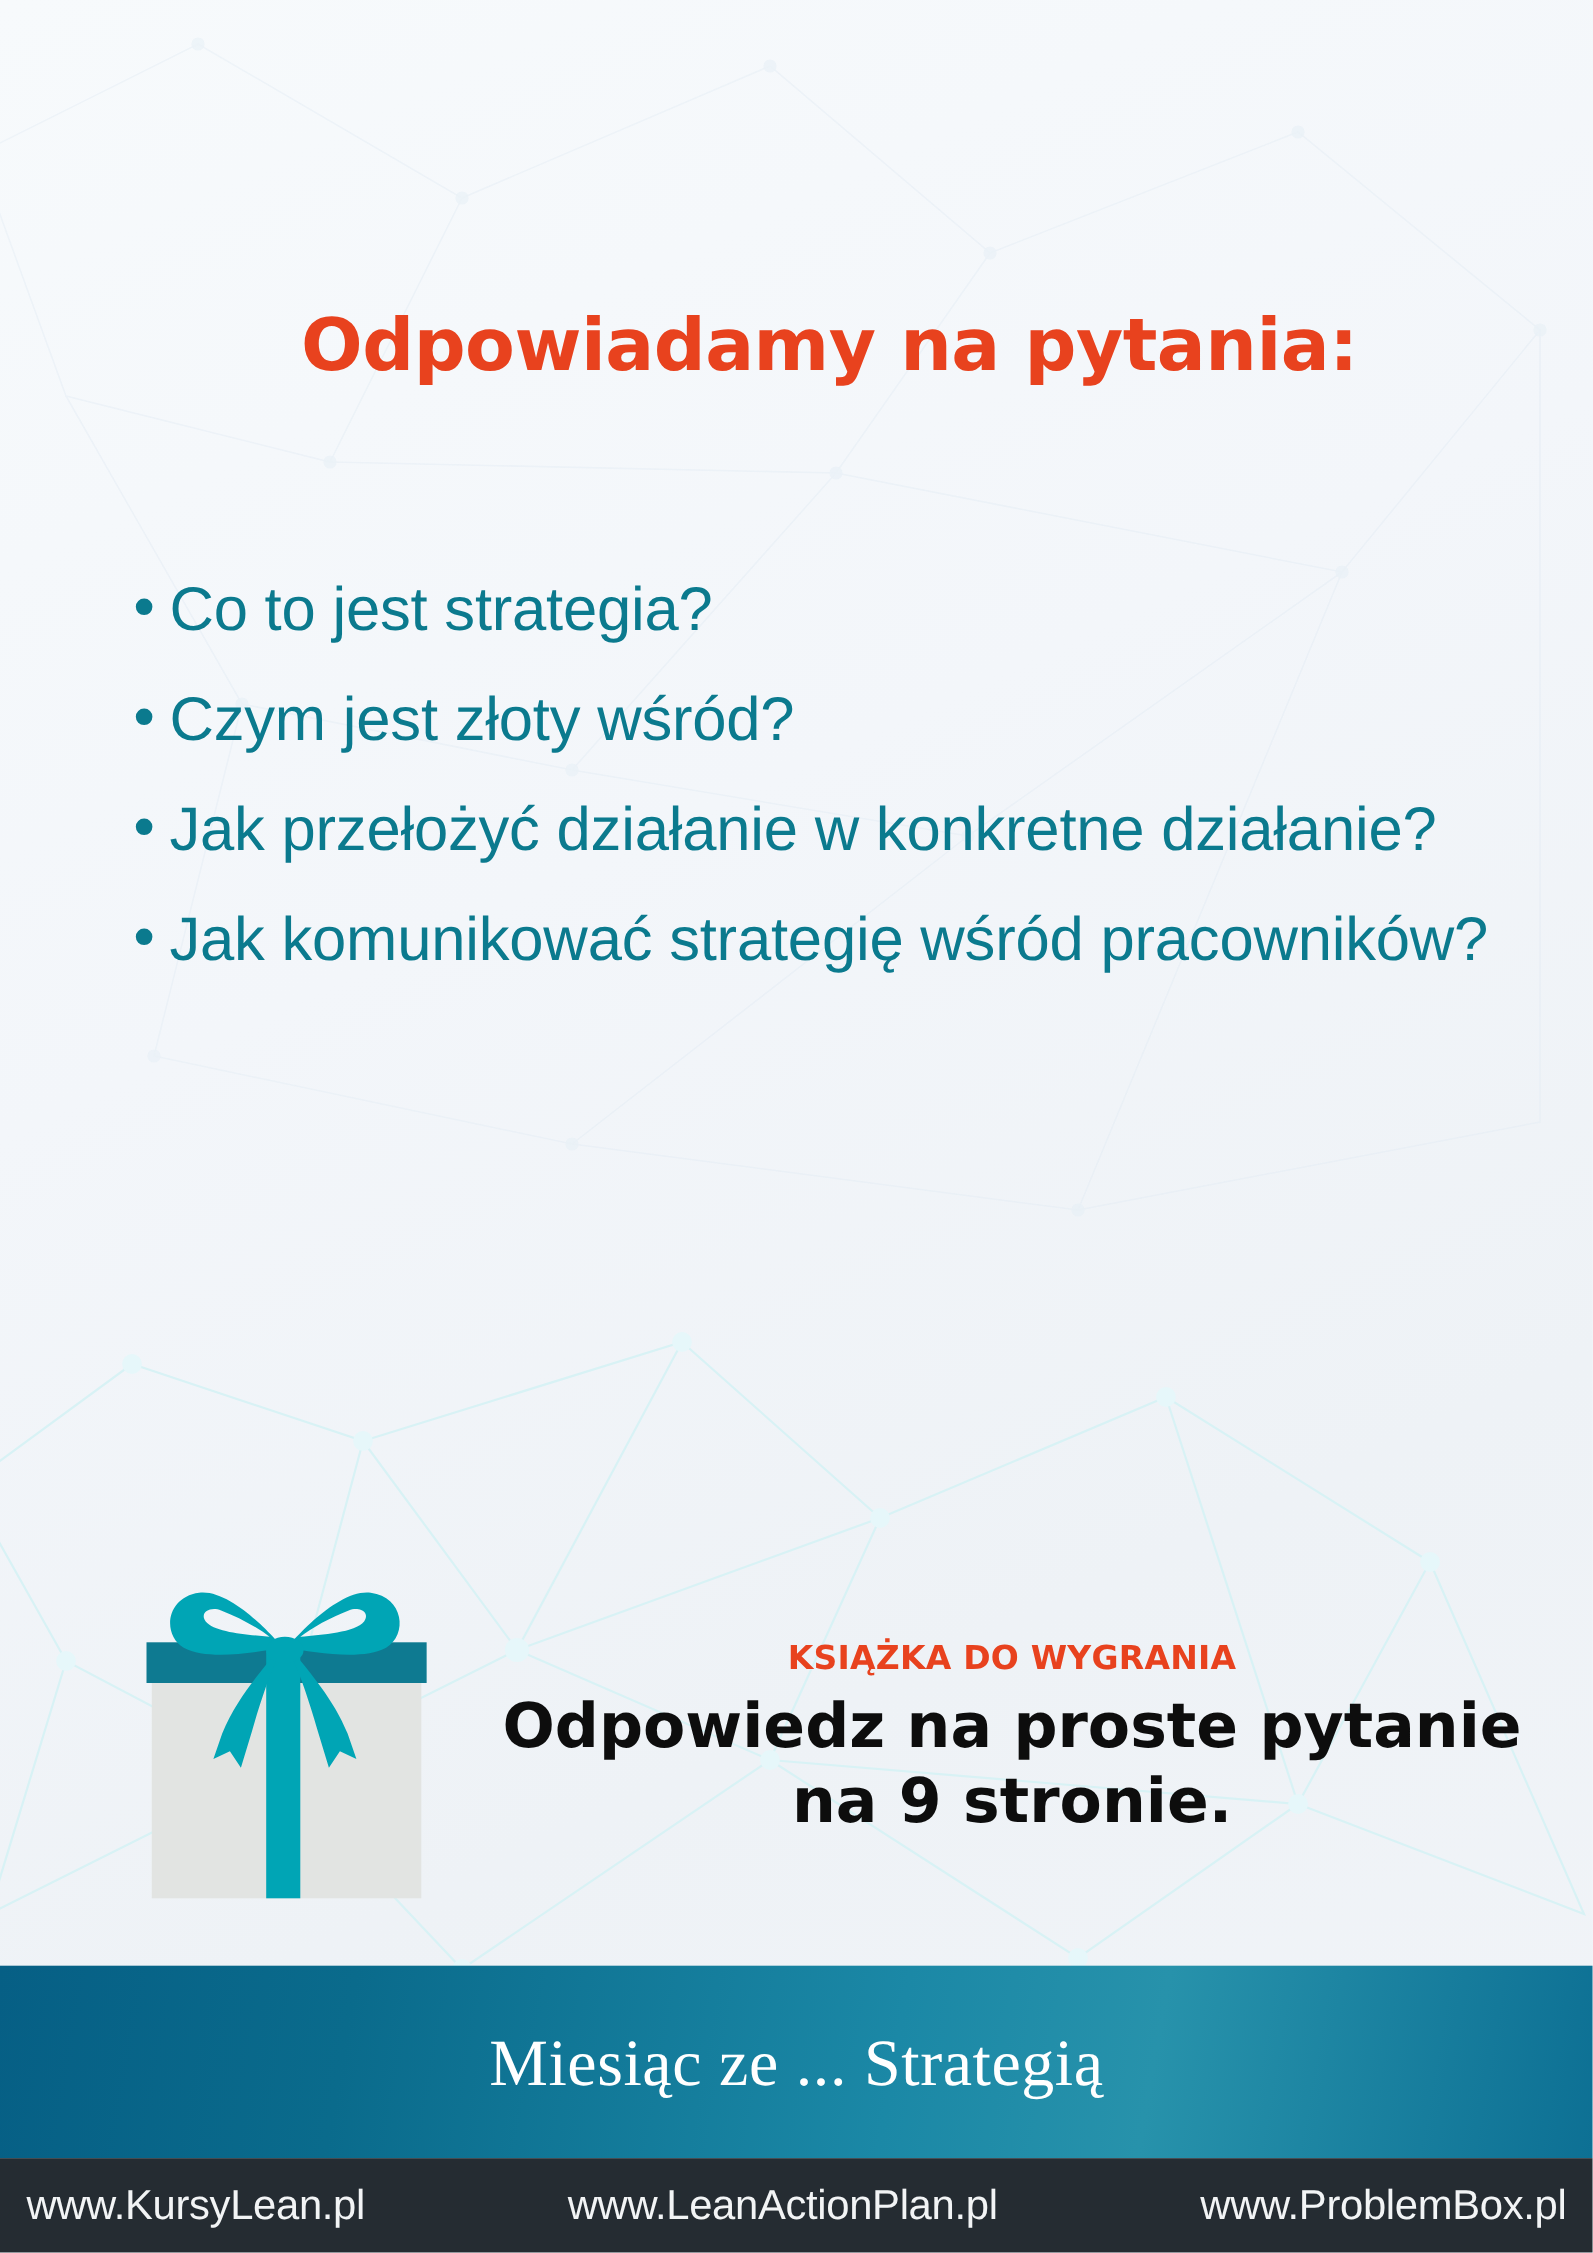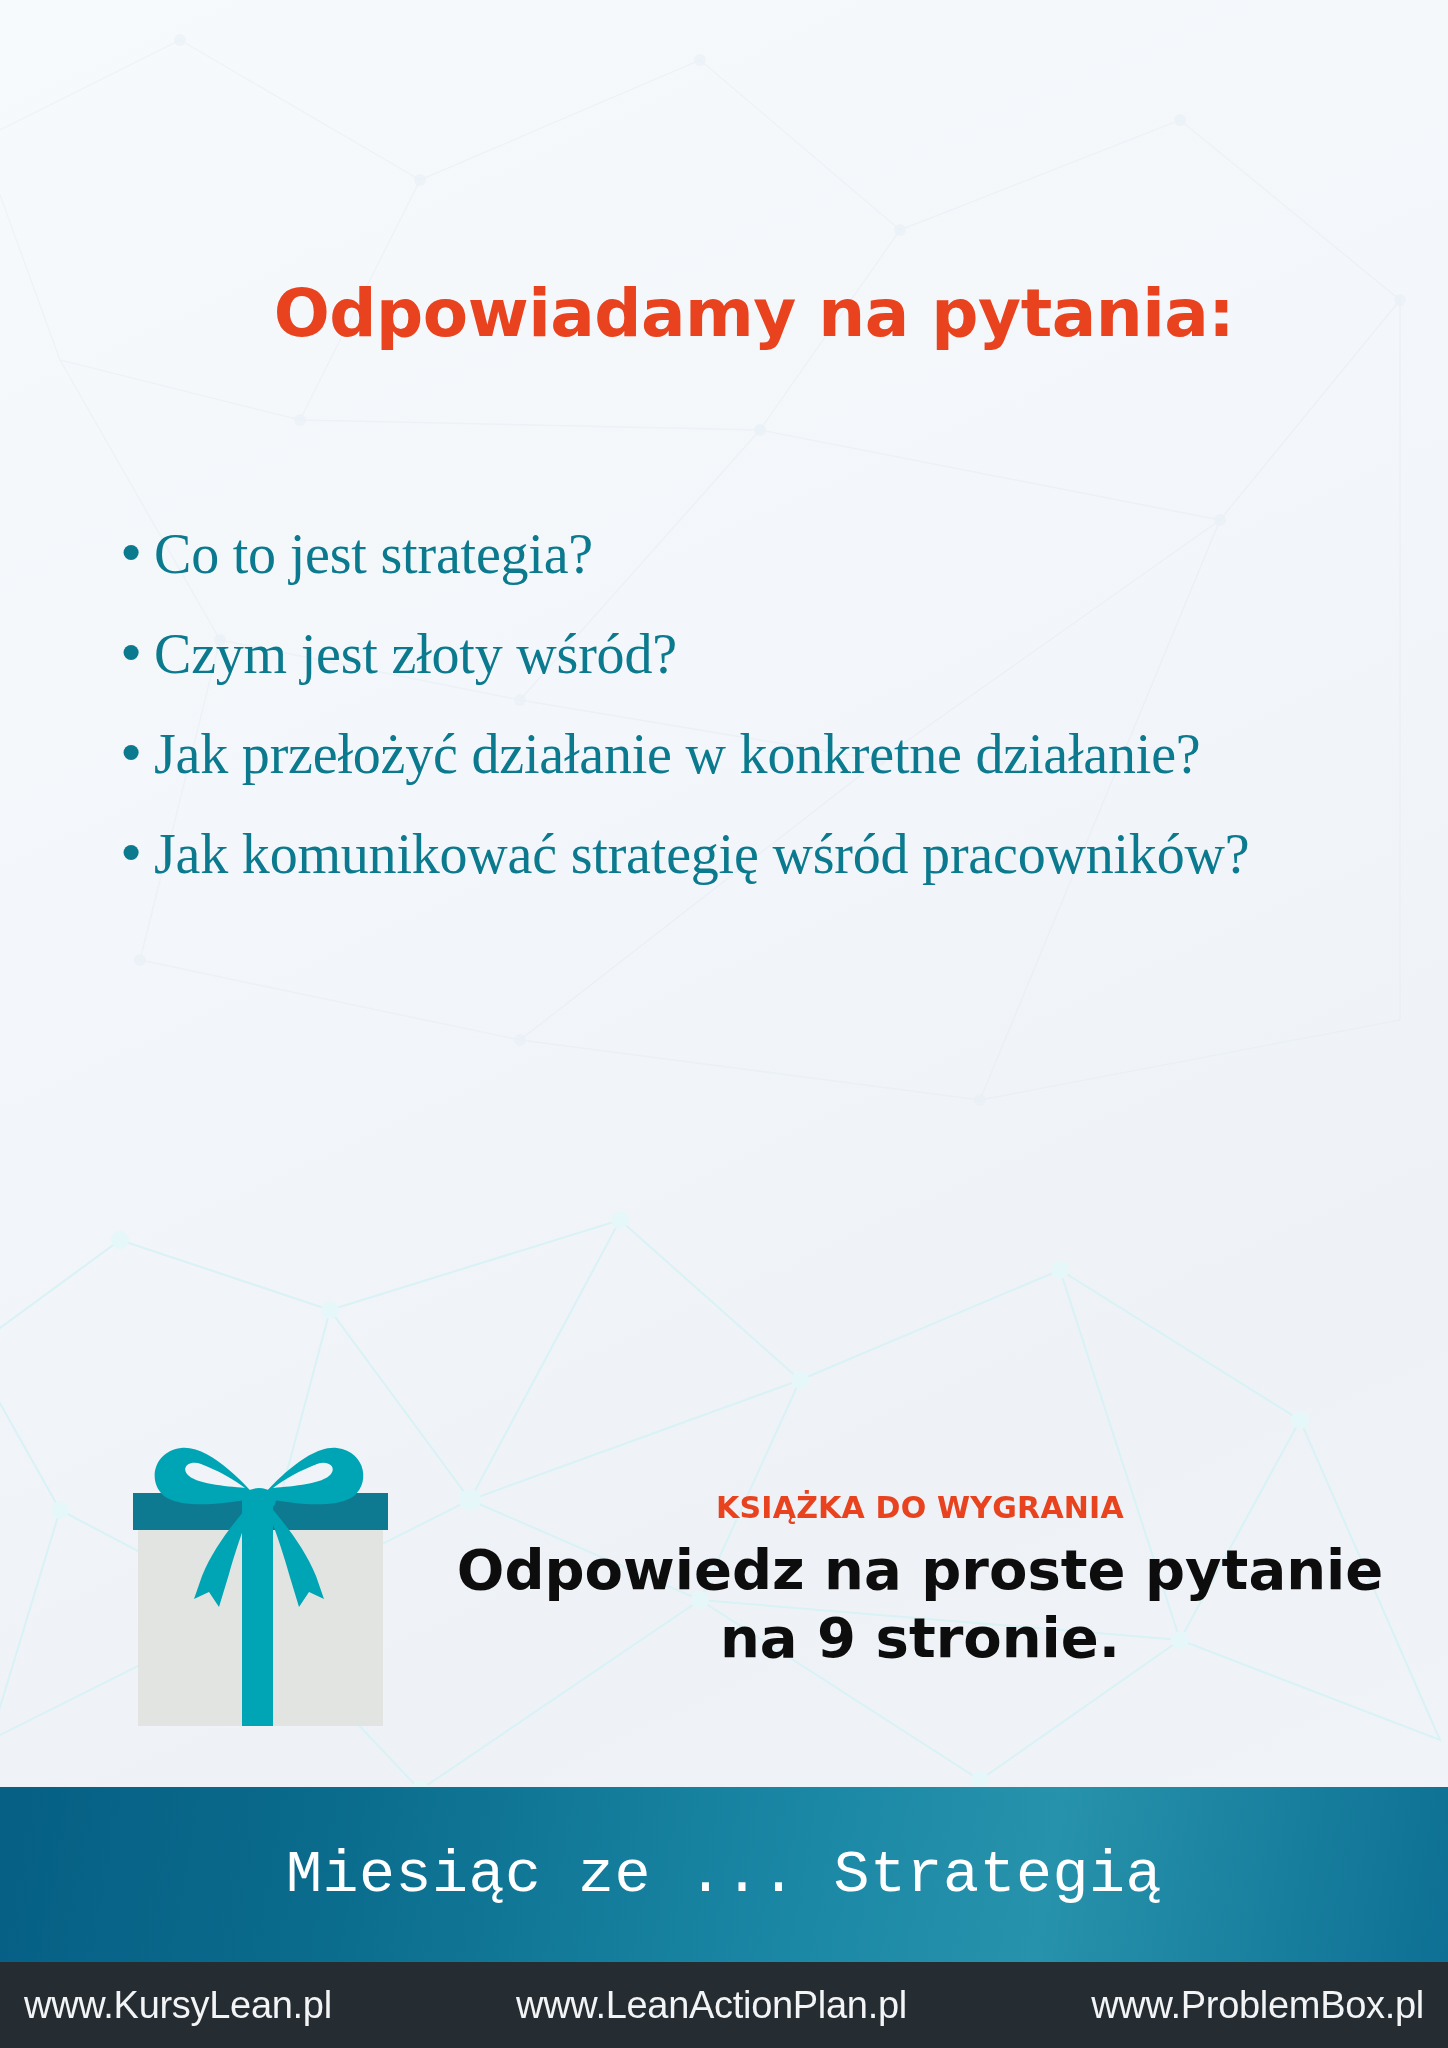--- a/index.html
+++ b/index.html
@@ -71,21 +71,21 @@
     flex: 0 0 auto;
     width: 46px;
     font-size: 52px;
     line-height: 98px;
     color: #0b7a8e;
     text-align: center;
     font-family: "DejaVu Sans", sans-serif;
   }
   .bullet-text {
     flex: 1 1 auto;
-    font-family: Liberation Serif, serif;
+    font-family: Liberation Sans, sans-serif;
     font-size: 56px;
     line-height: 98px;
     color: #0b7a8e;
     letter-spacing: -0.2px;
   }
 
   
   .promo {
     position: absolute;
     left: 0;
@@ -132,21 +132,21 @@
     left: 0;
     top: 1787px;
     width: 1448px;
     height: 175px;
     background: linear-gradient(100deg, #065f85 0%, #0a6b8c 22%, #1b88a6 56%, #2792ab 72%, #0d7094 100%);
     display: flex;
     align-items: center;
     justify-content: center;
   }
   .banner-text {
-    font-family: Liberation Mono, monospace;
+    font-family: Liberation Serif, serif;
     font-size: 60px;
     color: #ffffff;
     letter-spacing: 0.5px;
     line-height: 1;
   }
 
   
   .footer {
     position: absolute;
     left: 0;

